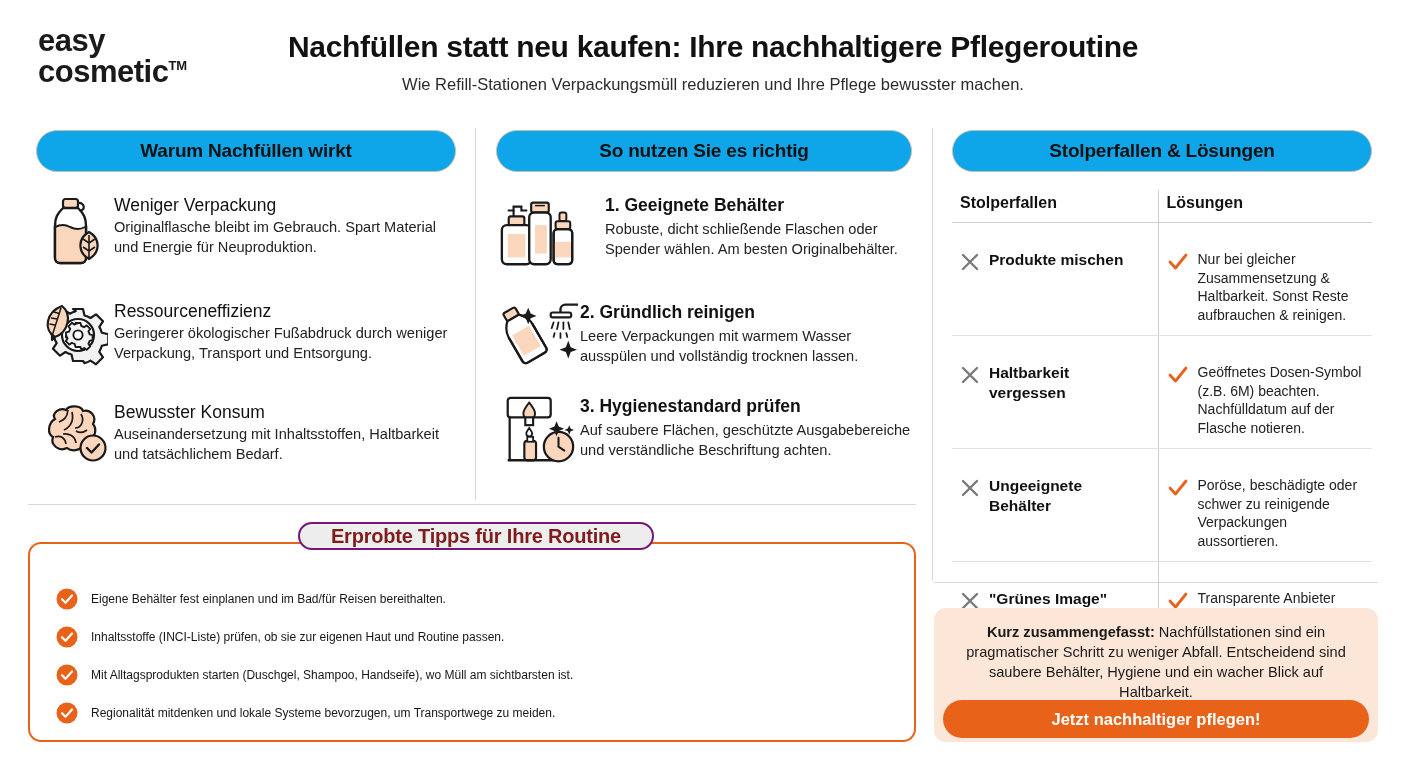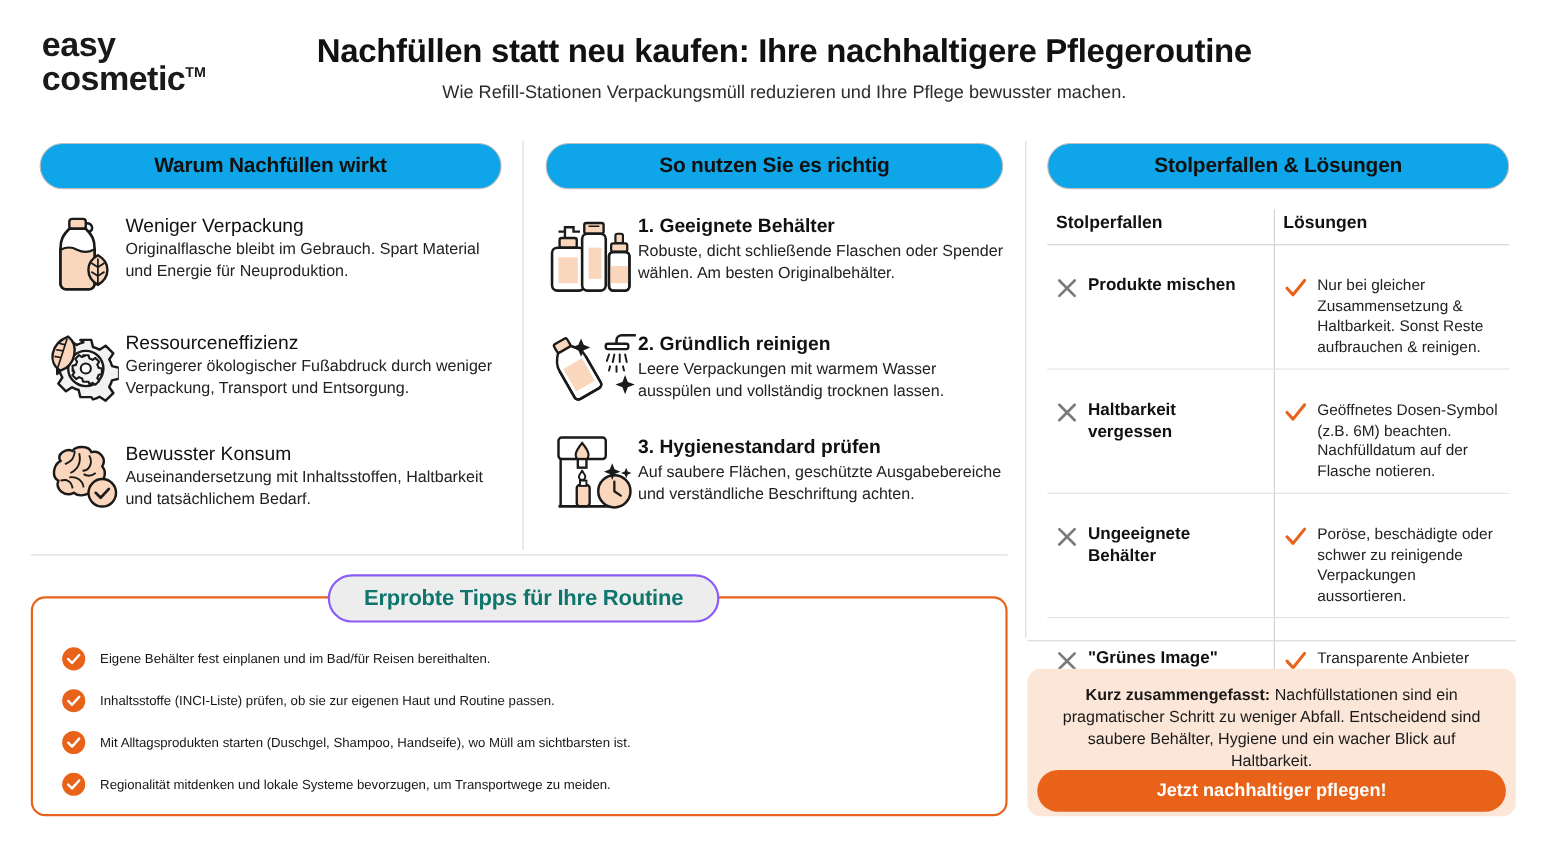--- a/index.html
+++ b/index.html
@@ -73,24 +73,24 @@
   .sol-t { font-size: 14px; line-height: 18.5px; color: #222; }
   .x-ic { flex: 0 0 20px; margin-top: 2px; }
   .v-ic { flex: 0 0 22px; margin-top: 2px; }
 
   
   .tips {
     position: absolute; left: 28px; top: 542px; width: 888px; height: 200px;
     border: 2px solid #E8621A; border-radius: 13px; background: #ffffff;
   }
   .tips-pill {
-    position: absolute; left: 268px; top: -22px; width: 356px; height: 44px;
-    border: 2px solid #8b5cf6; border-radius: 22px; background: #ededed;
+    position: absolute; left: 268px; top: -22px; width: 356px; height: 28px;
+    border: 2px solid #701a75; border-radius: 22px; background: #ededed;
     display: flex; align-items: center; justify-content: center;
-    font-size: 20px; font-weight: 700; color: #0f766e; letter-spacing: -0.2px;
+    font-size: 20px; font-weight: 700; color: #7f1d1d; letter-spacing: -0.2px;
   }
   .tips-list { padding: 36px 0 0 26px; }
   .tip { display: flex; align-items: center; gap: 13px; height: 38px; }
   .tip-t { font-size: 12px; color: #161616; line-height: 20px; }
 
   
   .summary {
     position: absolute; left: 934px; top: 608px; width: 444px; height: 134px;
     background: #FCE6D7; border-radius: 12px; padding: 14px 18px 0 18px;
   }
@@ -184,21 +184,21 @@
       <div class="feat-tx">
         <div class="feat-h">Bewusster Konsum</div>
         <div class="feat-p">Auseinandersetzung mit Inhaltsstoffen, Haltbarkeit und tatsächlichem Bedarf.</div>
       </div>
     </div>
   </div>
 
   <div class="col col-b">
     <div class="pill">So nutzen Sie es richtig</div>
 
-    <div class="featB" style="margin-top:22px;">
+    <div class="featB" style="margin-top:22px;gap:25px;">
       <div class="featB-ic">
         <svg width="86" height="76" viewBox="0 0 86 76">
           <path d="M12 16 h6 v-4 h8 v4 h6" fill="none" stroke="#1a1a1a" stroke-width="2.2"></path>
           <path d="M18 16 v6" stroke="#1a1a1a" stroke-width="2.2"></path>
           <rect x="13" y="22" width="16" height="9" rx="2" fill="#F9D6BC" stroke="#1a1a1a" stroke-width="2.2"></rect>
           <rect x="6" y="31" width="30" height="40" rx="5" fill="#fff" stroke="#1a1a1a" stroke-width="2.4"></rect>
           <rect x="12" y="40" width="18" height="24" fill="#F9D6BC"></rect>
           <rect x="36" y="8" width="18" height="10" rx="2" fill="#F9D6BC" stroke="#1a1a1a" stroke-width="2.2"></rect>
           <path d="M40 11 h10" stroke="#1a1a1a" stroke-width="1.5"></path>
           <rect x="34" y="18" width="22" height="53" rx="5" fill="#fff" stroke="#1a1a1a" stroke-width="2.4"></rect>

